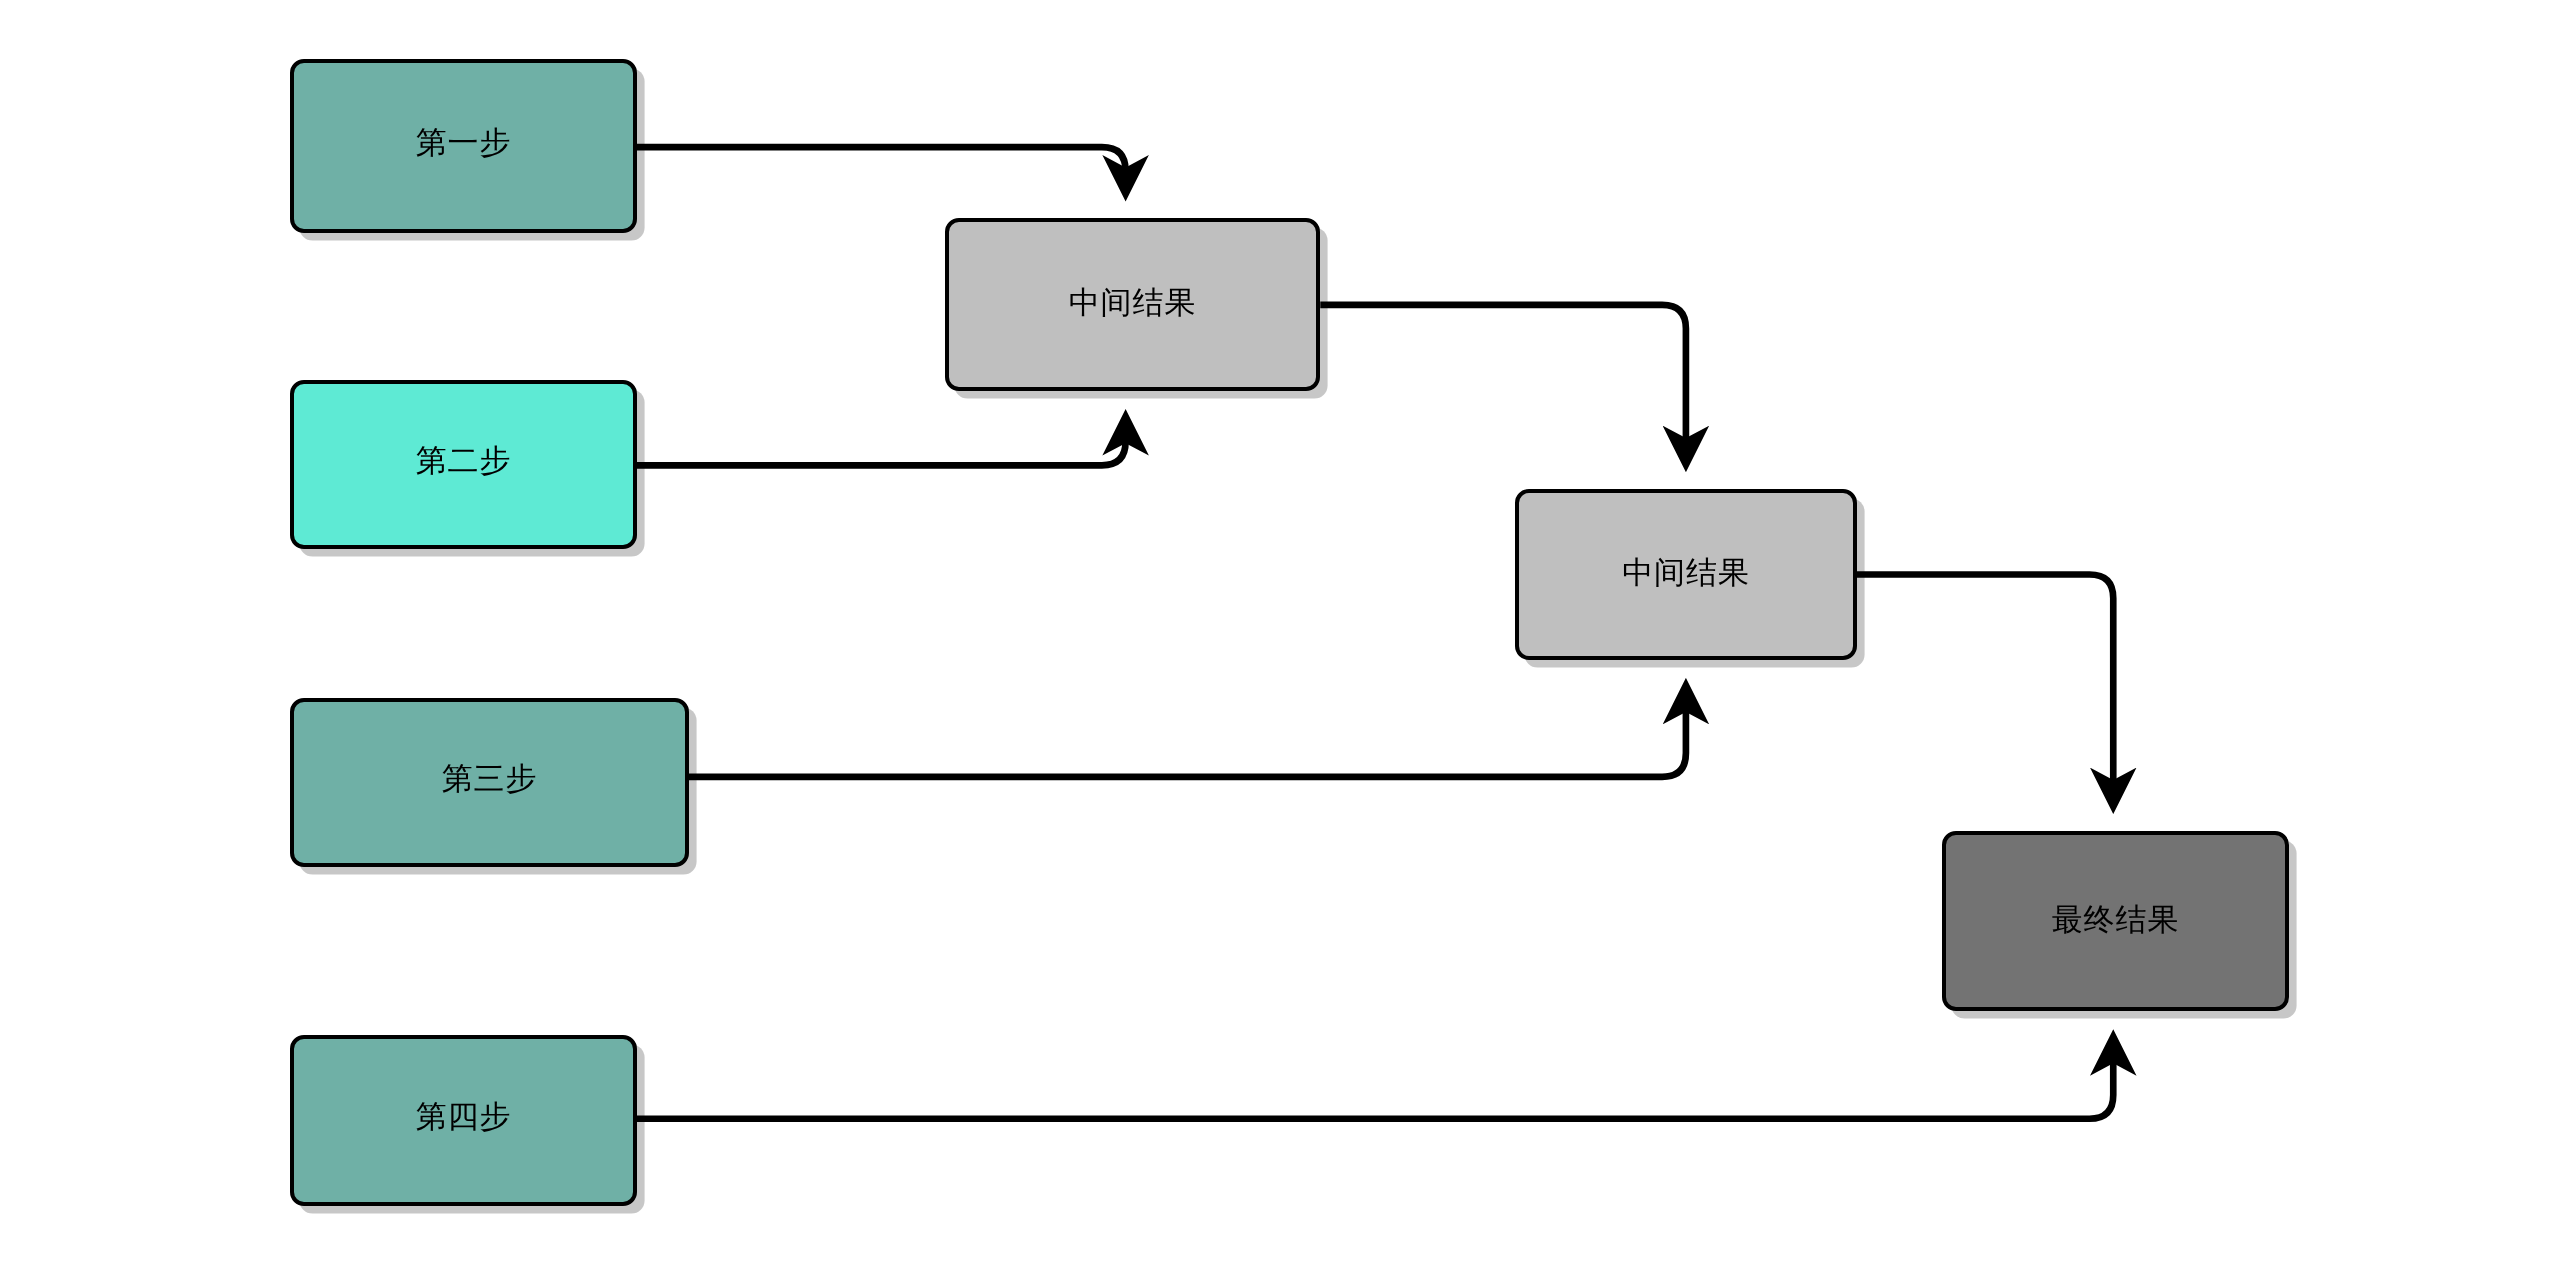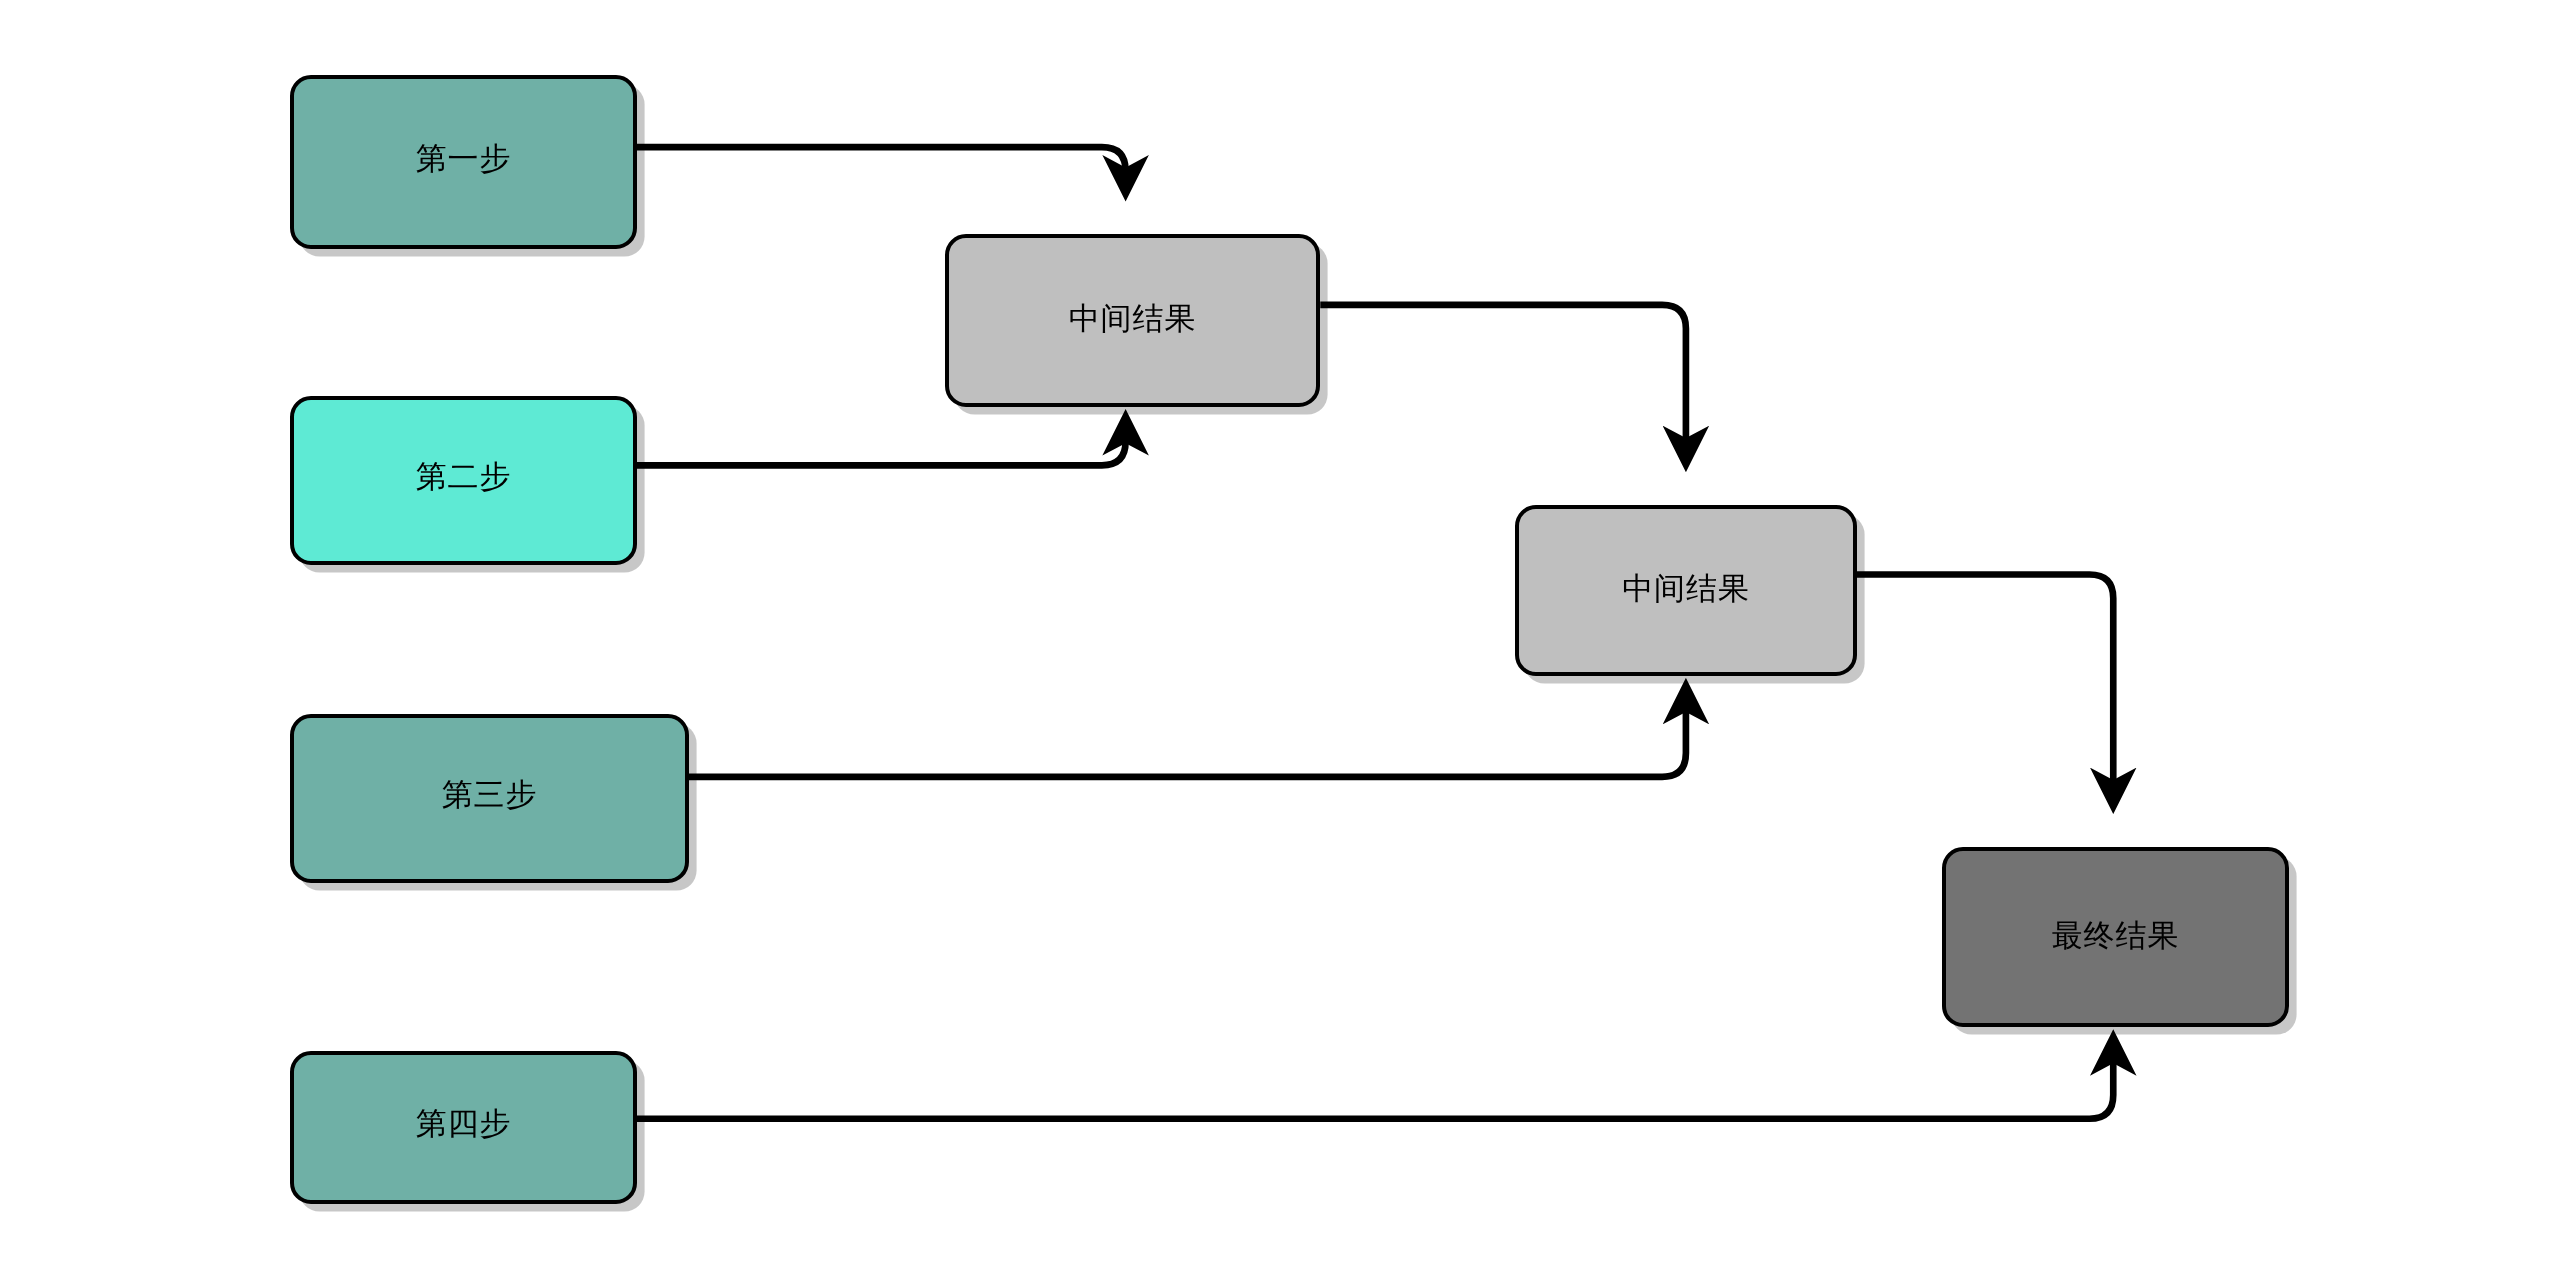--- a/index.html
+++ b/index.html
@@ -18,27 +18,26 @@
   #edges {
     position: absolute;
     left: 0; top: 0;
     width: 2576px;
     height: 1264px;
   }
   .node {
     position: absolute;
     box-sizing: border-box;
     border: 4.7px solid #000000;
-    border-radius: 21px;
+    border-radius: 14px;
     display: flex;
     align-items: center;
     justify-content: center;
     box-shadow: 8.5px 8.5px 0 -0.9px rgba(0,0,0,0.22);
     z-index: 2;
-    margin-top: 16px;
   }
   .node .node-label {
     font-size: 31px;
     color: #000000;
     line-height: 1;
     letter-spacing: 0.9px;
     white-space: nowrap;
     user-select: none;
   }
   .node.step { background: #6FB0A6; }
@@ -71,21 +70,21 @@
   <div id="nodes-layer">
       <div class="node step" style="left: 290px; top: 59px; width: 347px; height: 174px; background: rgb(111, 176, 166); border-color: rgb(0, 0, 0);">
         <span class="node-label">第一步</span>
       </div>
       <div class="node step" style="left: 290px; top: 380px; width: 347px; height: 169px; background: #5eead4; border-color: rgb(0, 0, 0);">
         <span class="node-label">第二步</span>
       </div>
       <div class="node step" style="left: 290px; top: 698px; width: 399px; height: 169px; background: rgb(111, 176, 166); border-color: rgb(0, 0, 0);">
         <span class="node-label">第三步</span>
       </div>
-      <div class="node step" style="left: 290px; top: 1035px; width: 347px; height: 153px; background: rgb(111, 176, 166); border-color: rgb(0, 0, 0);">
+      <div class="node step" style="left: 290px; top: 1035px; width: 347px; height: 171px; background: rgb(111, 176, 166); border-color: rgb(0, 0, 0);">
         <span class="node-label">第四步</span>
       </div>
       <div class="node result" style="left: 945px; top: 218px; width: 375px; height: 173px; background: rgb(191, 191, 191); border-color: rgb(0, 0, 0);">
         <span class="node-label">中间结果</span>
       </div>
       <div class="node result" style="left: 1515px; top: 489px; width: 342px; height: 171px; background: rgb(191, 191, 191); border-color: rgb(0, 0, 0);">
         <span class="node-label">中间结果</span>
       </div>
       <div class="node result" style="left: 1942px; top: 831px; width: 347px; height: 180px; background: #737373; border-color: rgb(0, 0, 0);">
         <span class="node-label">最终结果</span>

